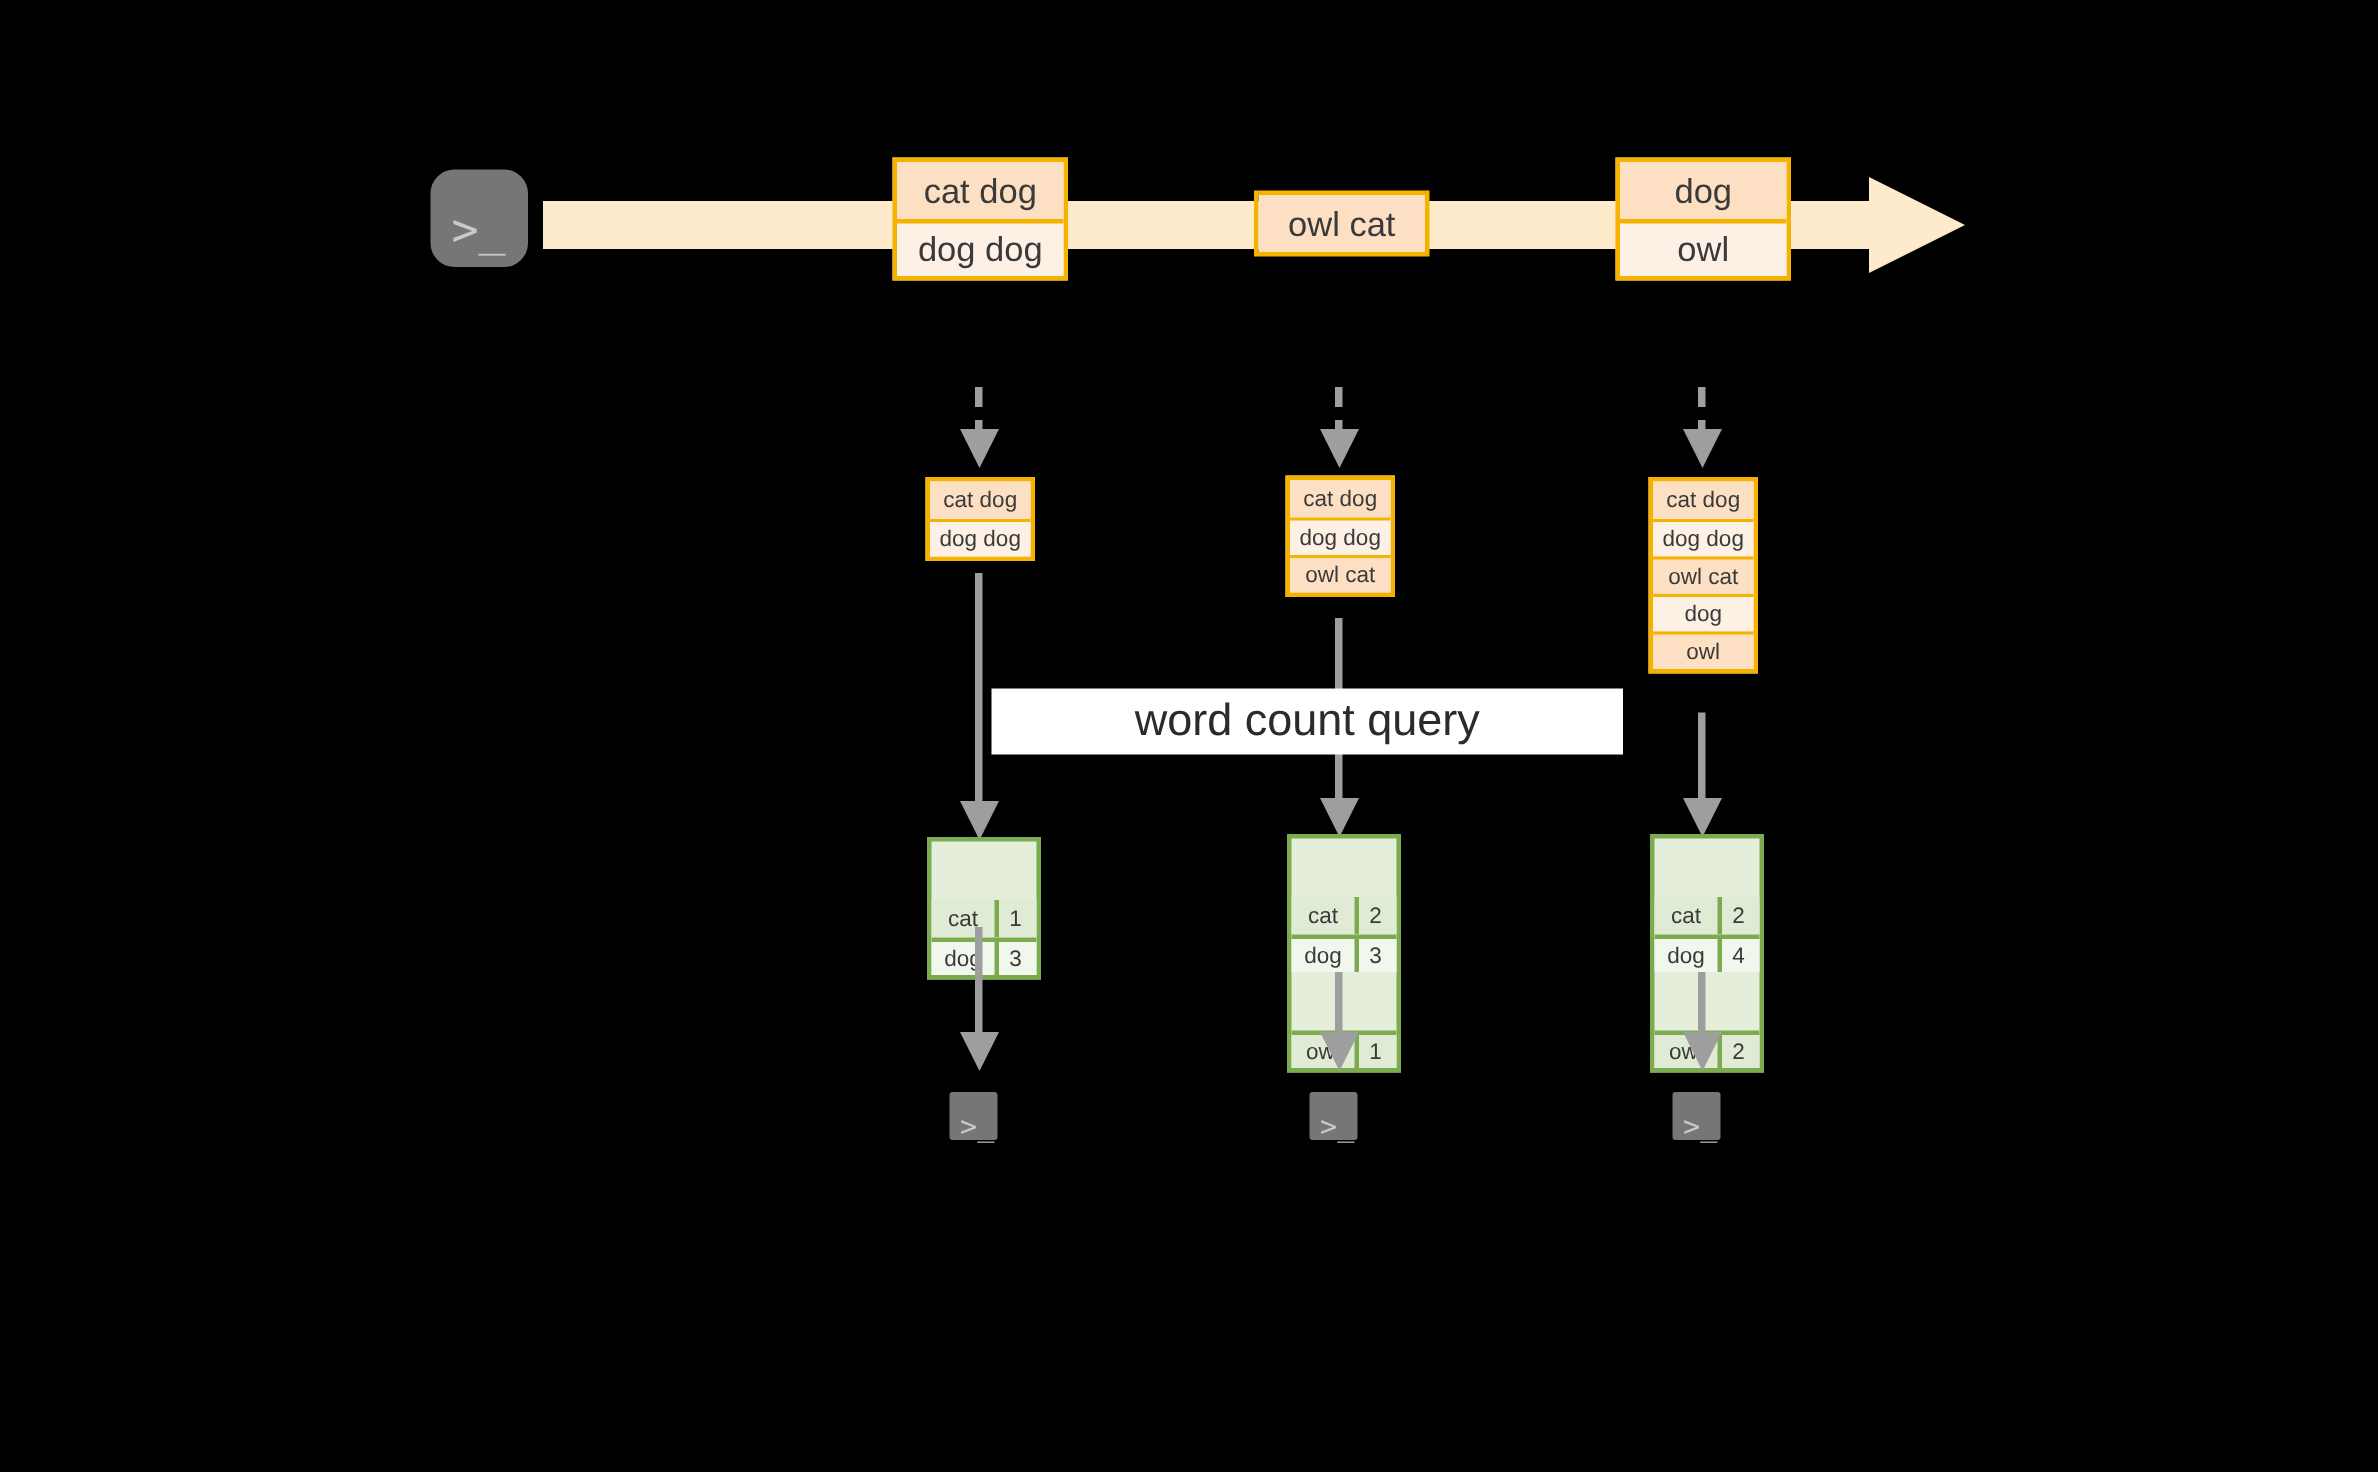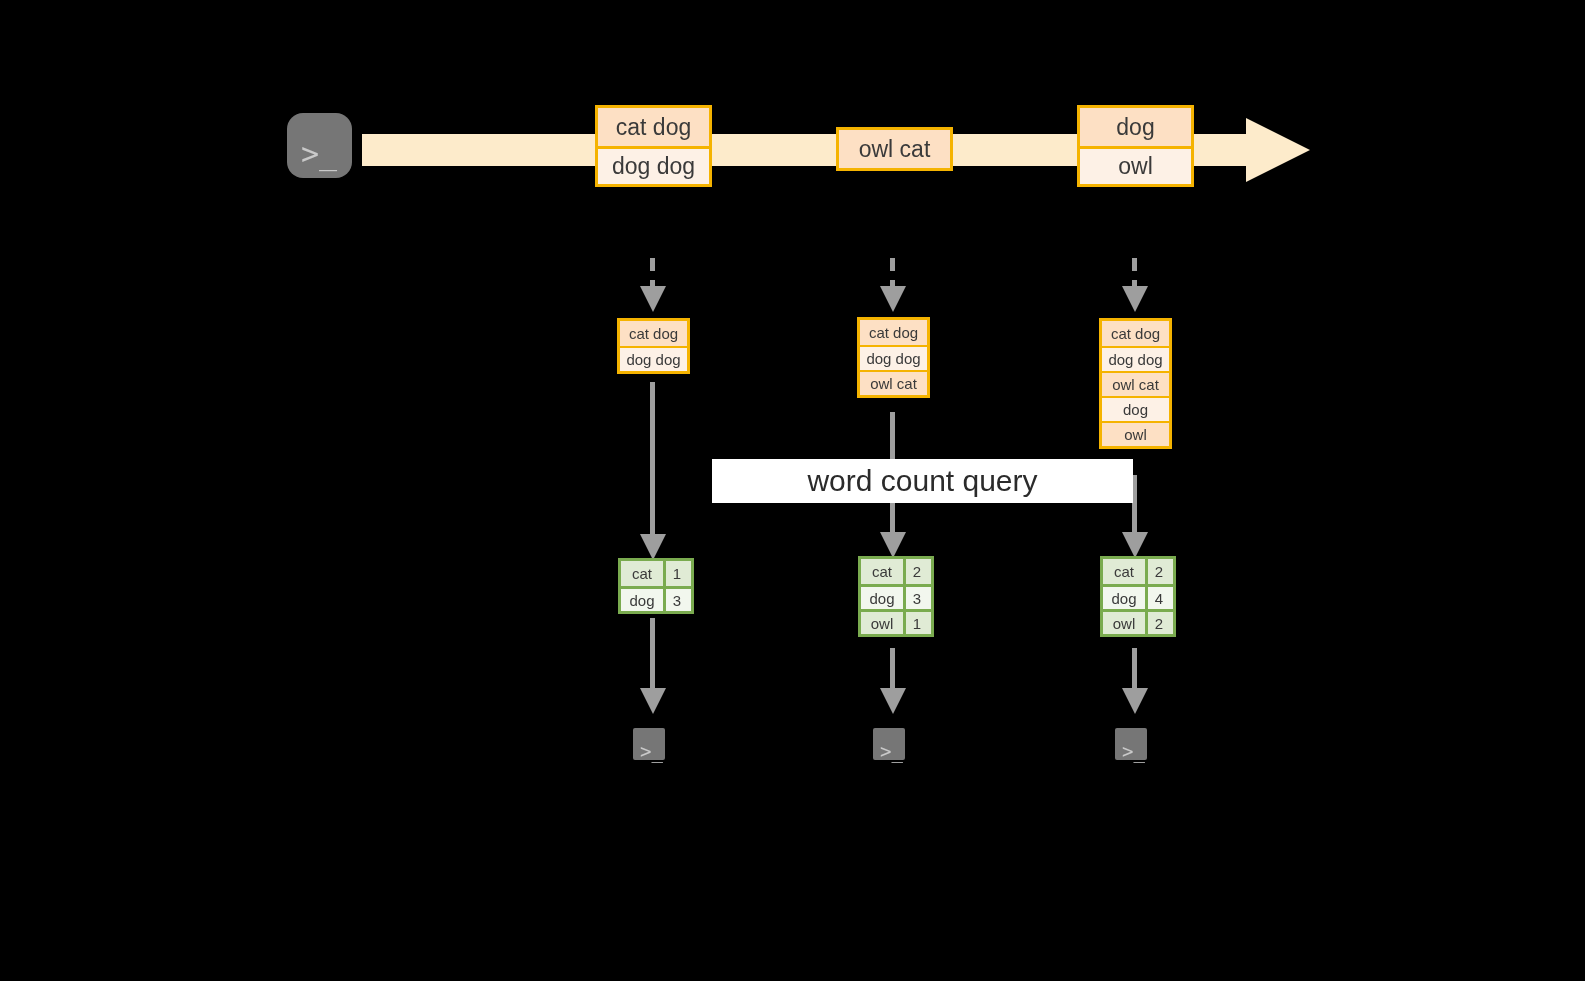--- a/index.html
+++ b/index.html
@@ -97,21 +97,21 @@
     display: flex;
     flex-direction: column;
     background: #E4EEDA;
   }
   .rtable .trow {
     display: flex;
     height: 25px;
     box-sizing: border-box;
   }
   .rtable .trow + .trow { border-top: 3px solid #7AAB4F; }
-  .rtable .trow.shade-a { background: #E0EBD5; }
+  .rtable .trow.shade-a { background: #E0EBD5; margin-top: 39px; }
   .rtable .trow.shade-b { background: #F2F7EE; }
   .rtable .cell-word {
     width: 42px;
     display: flex;
     align-items: center;
     justify-content: center;
     font-size: 15px;
     color: #3a3a3a;
     box-sizing: border-box;
   }
@@ -279,15 +279,15 @@
   </div>
 
   <div class="vline" style="left:1132px; top:648px; height:40px;"></div>
   <div class="vhead" style="left:1122px; top:688px; border-width:26px 13px 0 13px;"></div>
 
   <div class="terminal small" style="left:1105px; top:718px; width:52px; height:52px;">
     <div class="hatch"></div>
     <div class="glyph" style="left:7px; top:14px; font-size:19px;">&gt;_</div>
   </div>
 
-  <div class="query-label" style="left:712px; top:459px; width:421px; height:44px;">word count query</div>
+  <div class="query-label" style="left:661px; top:459px; width:421px; height:44px;">word count query</div>
 
 </div>
 
 </body></html>

